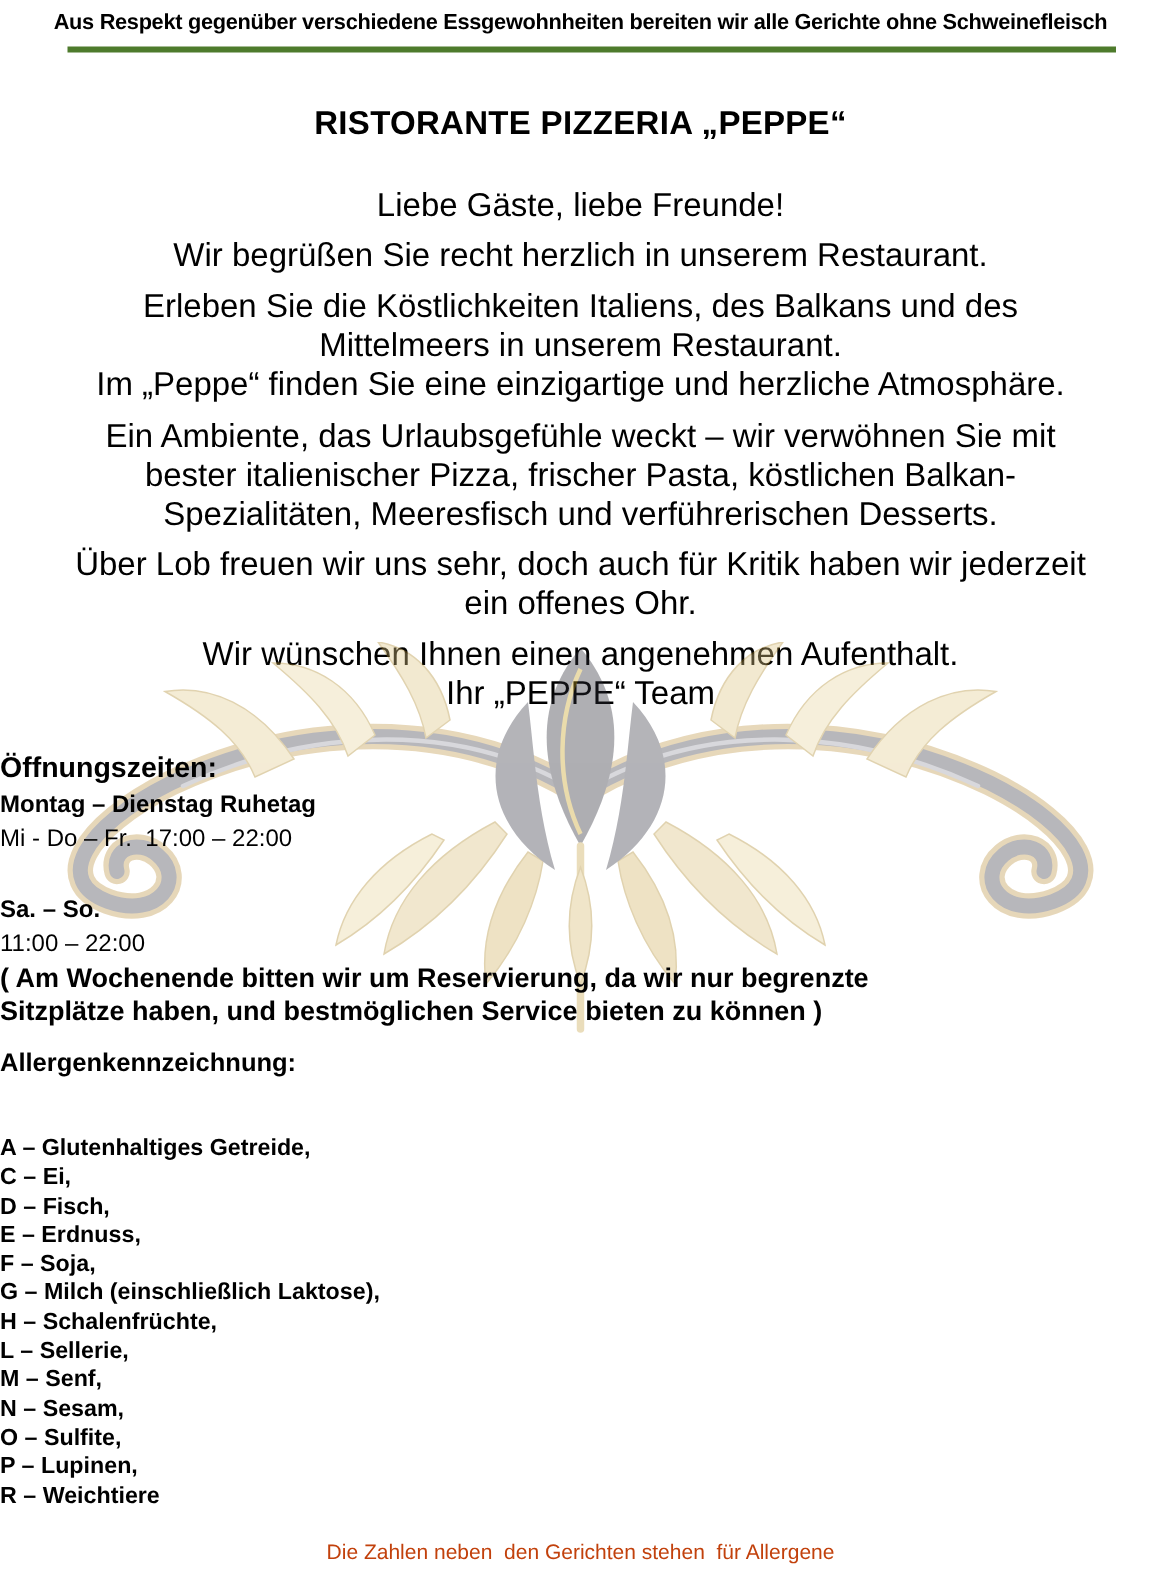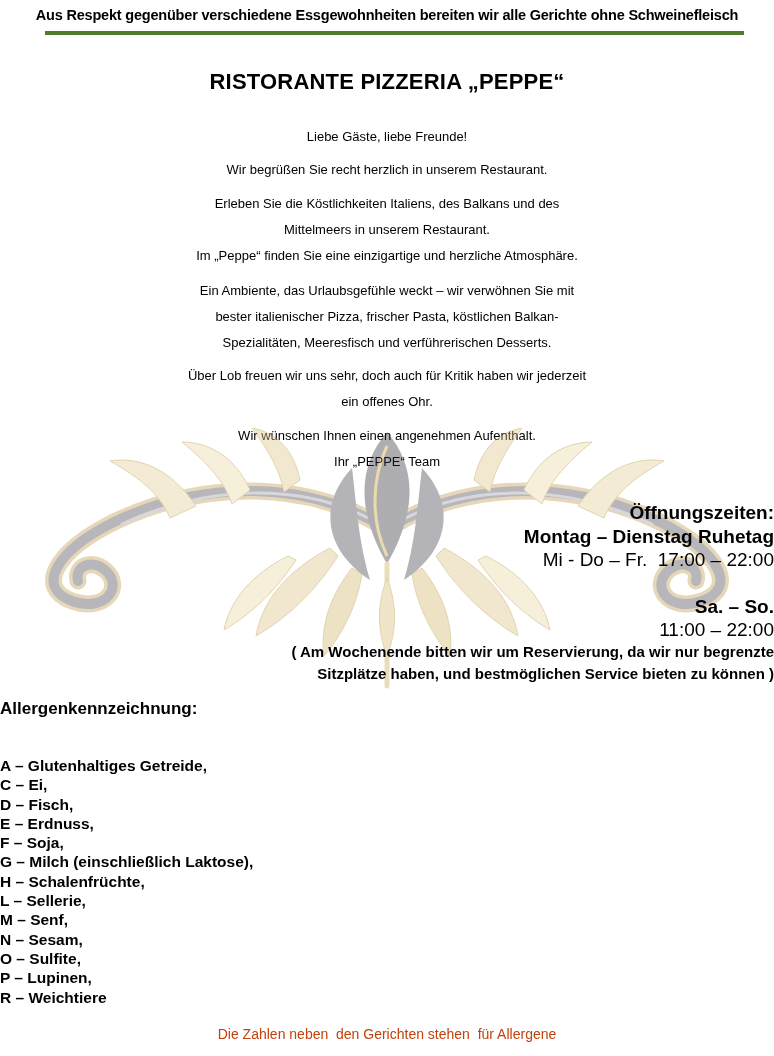--- a/index.html
+++ b/index.html
@@ -32,42 +32,42 @@
     text-align: center;
     font-size: 22px;
     line-height: 29px;
     font-weight: bold;
     letter-spacing: 0.2px;
     white-space: pre-wrap;
   }
 
   .intro p {
     text-align: center;
-    font-size: 13px;
+    font-size: 22px;
     line-height: 26px;
     white-space: pre-wrap;
   }
   .p1 { margin-top: 28px; }
   .p2 { margin-top: 7px; }
   .p3 { margin-top: 8px; }
   .p4 { margin-top: 9px; }
   .p5 { margin-top: 7px; }
   .p6 { margin-top: 8px; }
 
-  .hours { position: relative; text-align: right; z-index: 1; }
+  .hours { position: relative; text-align: left; z-index: 1; }
   .hours-heading {
     margin-top: 26px;
     font-size: 19px; font-weight: bold; line-height: 24px;
     white-space: pre-wrap;
   }
-  .hours-line { font-size: 19px; line-height: 23px; white-space: pre-wrap; }
+  .hours-line { font-size: 16px; line-height: 23px; white-space: pre-wrap; }
   .hours-line.bold { font-weight: bold; }
   .weekend-days { margin-top: 24px; }
   .reservation-note {
-    font-size: 15px; font-weight: bold; line-height: 22px;
+    font-size: 18px; font-weight: bold; line-height: 22px;
     white-space: pre-wrap;
   }
 
   .allergens { position: relative; z-index: 1; }
   .allergens-heading {
     margin-top: 13px;
     font-size: 17px; font-weight: bold; line-height: 21px;
     white-space: pre-wrap;
   }
   .allergen-list { margin-top: 37px; }

